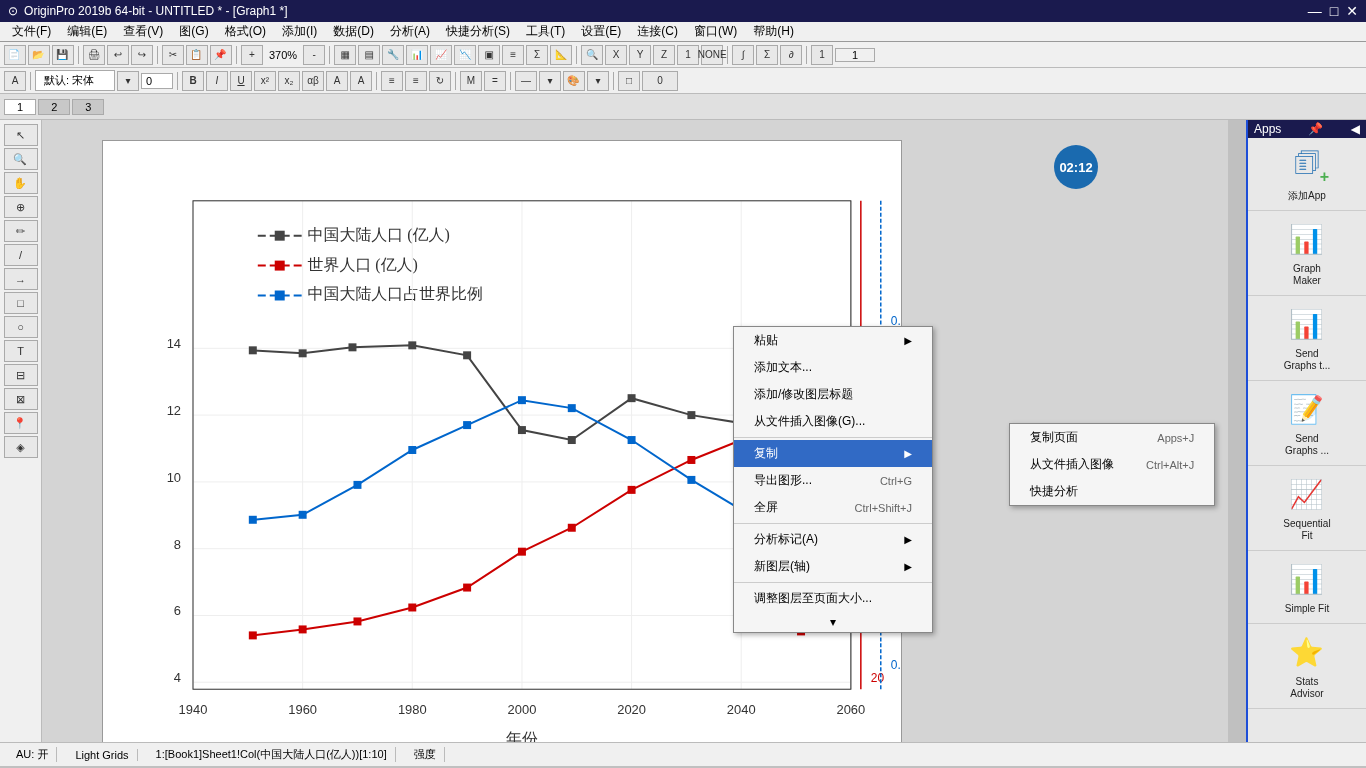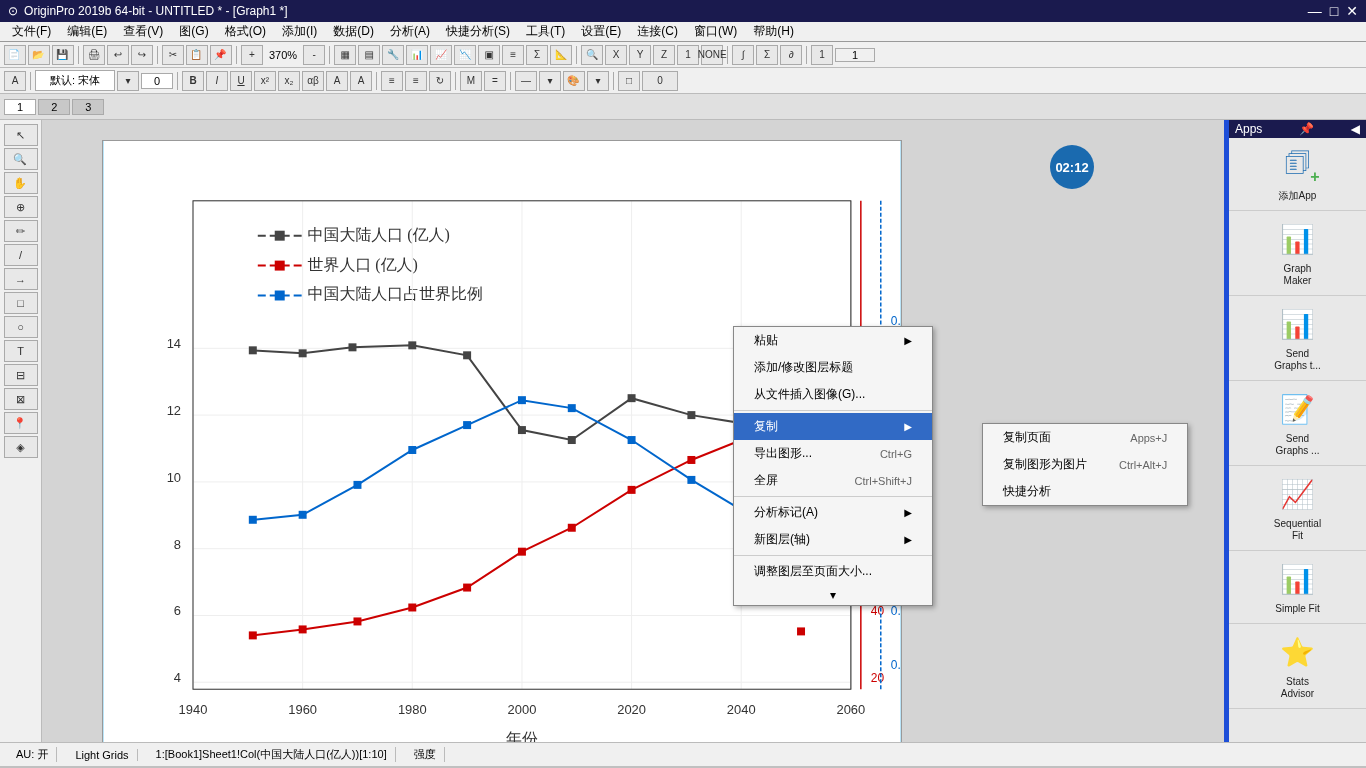--- a/index.html
+++ b/index.html
@@ -32,21 +32,21 @@
       display: flex; align-items: center; padding: 0 4px; gap: 2px;
       border-bottom: 1px solid #bbb;
     }
     .tb-btn {
       width: 22px; height: 20px; background: #e8e8e8;
       border: 1px solid #aaa; display: flex; align-items: center;
       justify-content: center; font-size: 10px; cursor: pointer;
       color: #333;
     }
     .tb-sep { width: 1px; height: 18px; background: #aaa; margin: 0 2px; }
-    .tb-text { font-size: 11px; padding: 0 4px; text-align: center; }
+    .tb-text { font-size: 11px; padding: 0 4px; }
 
     
     #toolbar2 {
       width: 100%; height: 26px; background: #f0f0f0;
       display: flex; align-items: center; padding: 0 4px; gap: 2px;
       border-bottom: 1px solid #bbb;
     }
 
     
     #main {
@@ -65,22 +65,22 @@
       justify-content: center; font-size: 11px; cursor: pointer; color: #333;
     }
 
     
     #graph-area {
       flex: 1; background: #d4d4d4; position: relative; overflow: hidden;
     }
 
     
     #right-panel {
-      width: 142px; background: #e8e8e8; border-left: 5px solid #1d4ed8;
-      display: flex; flex-direction: column;
+      width: 120px; background: #e8e8e8; border-left: 2px solid #1d4ed8;
+      display: flex; flex-direction: column; margin-left: 18px;
     }
     #apps-header {
       background: #1a1a4e; color: white; text-align: center;
       padding: 3px 0; font-size: 12px; display: flex; align-items: center;
       justify-content: space-between; padding: 2px 6px;
     }
     .app-item {
       display: flex; flex-direction: column; align-items: center;
       padding: 8px 4px; cursor: pointer; border-bottom: 1px solid #ccc;
       gap: 4px;
@@ -88,21 +88,21 @@
     .app-icon {
       width: 40px; height: 40px; display: flex; align-items: center;
       justify-content: center; font-size: 20px;
     }
     .app-label { font-size: 10px; text-align: center; color: #222; line-height: 1.2; }
 
     
     #graph-canvas {
       position: absolute; left: 60px; top: 20px;
       width: 800px; height: 620px;
-      background: #0ea5e9; border: 1px solid #999;
+      background: #ffffff; border: 1px solid #999;
     }
 
     
     #context-menu {
       position: absolute; left: 630px; top: 185px;
       background: #f5f5f5; border: 1px solid #888;
       box-shadow: 2px 2px 5px rgba(0,0,0,0.3);
       min-width: 200px; z-index: 100;
     }
     .cm-item {
@@ -110,21 +110,21 @@
       display: flex; justify-content: space-between; align-items: center;
       white-space: nowrap; color: #000; gap: 12px;
     }
     .cm-item:hover, .cm-item.active { background: #316ac5; color: white; }
     .cm-item .shortcut { color: #666; font-size: 11px; margin-left: 20px; }
     .cm-sep { height: 1px; background: #ccc; margin: 2px 0; }
     .cm-arrow { font-size: 10px; }
 
     
     #submenu {
-      position: absolute; left: 879px; top: 282px;
+      position: absolute; left: 906px; top: 282px;
       background: #f5f5f5; border: 1px solid #888;
       box-shadow: 2px 2px 5px rgba(0,0,0,0.3);
       min-width: 200px; z-index: 101;
     }
 
     
     #timer {
       position: absolute; right: 130px; top: 25px;
       background: #1a6aaf; color: white; border-radius: 50%;
       width: 44px; height: 44px; display: flex; align-items: center;
@@ -413,20 +413,23 @@
         <line x1="780" y1="60" x2="780" y2="550" stroke="#0066cc" stroke-width="1.5" stroke-dasharray="4,2"></line>
       </svg>
 
       
       <div id="context-menu">
         <div class="cm-item">
           <span>粘贴</span>
           <span class="cm-arrow">▶</span>
         </div>
         <div class="cm-item">
+          <span>添加文本...</span>
+        </div>
+        <div class="cm-item">
           <span>添加/修改图层标题</span>
         </div>
         <div class="cm-item">
           <span>从文件插入图像(G)...</span>
         </div>
         <div class="cm-sep"></div>
         <div class="cm-item active">
           <span>复制</span>
           <span class="cm-arrow">▶</span>
         </div>
@@ -454,21 +457,21 @@
         <div style="text-align:center; padding:3px;">▾</div>
       </div>
 
       
       <div id="submenu">
         <div class="cm-item">
           <span>复制页面</span>
           <span class="shortcut">Apps+J</span>
         </div>
         <div class="cm-item">
-          <span>复制图形为图片</span>
+          <span>从文件插入图像</span>
           <span class="shortcut">Ctrl+Alt+J</span>
         </div>
         <div class="cm-item">
           <span>快捷分析</span>
         </div>
       </div>
 
       
       <div id="cursor-dot" style="position:absolute; left:768px; top:290px; font-size:14px; color:#333;">↗</div>
 

